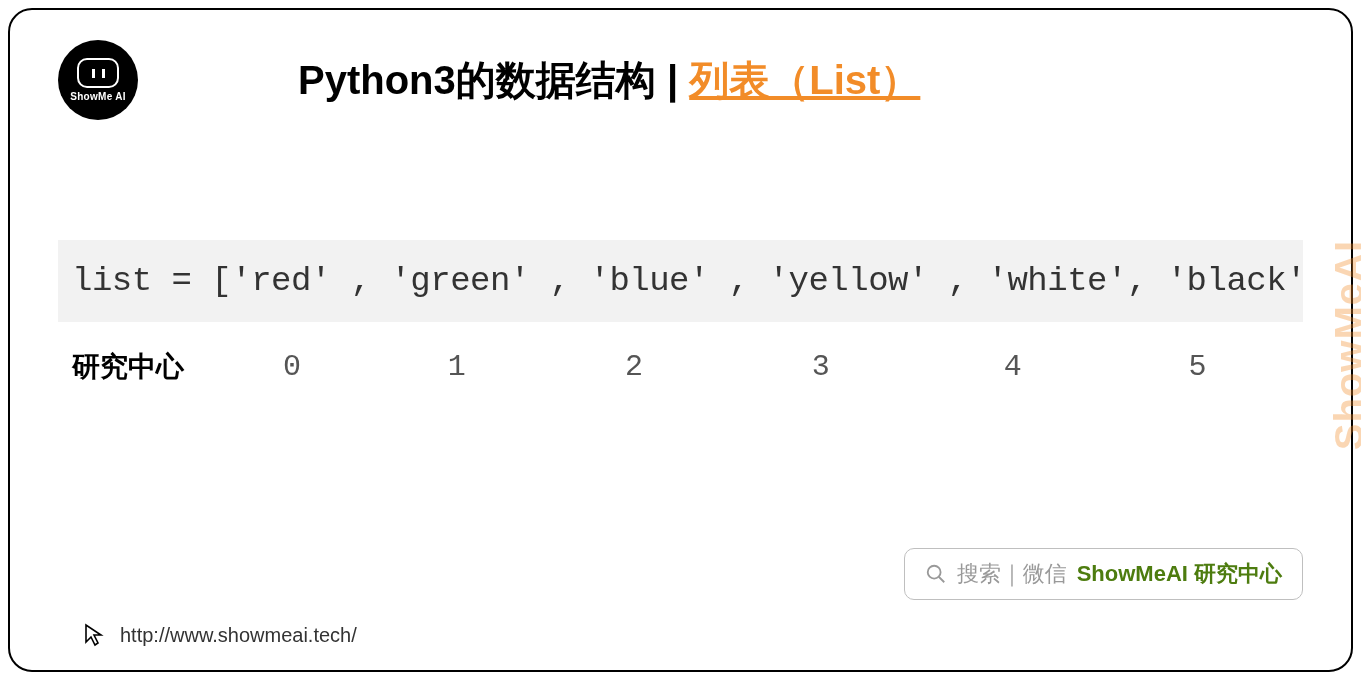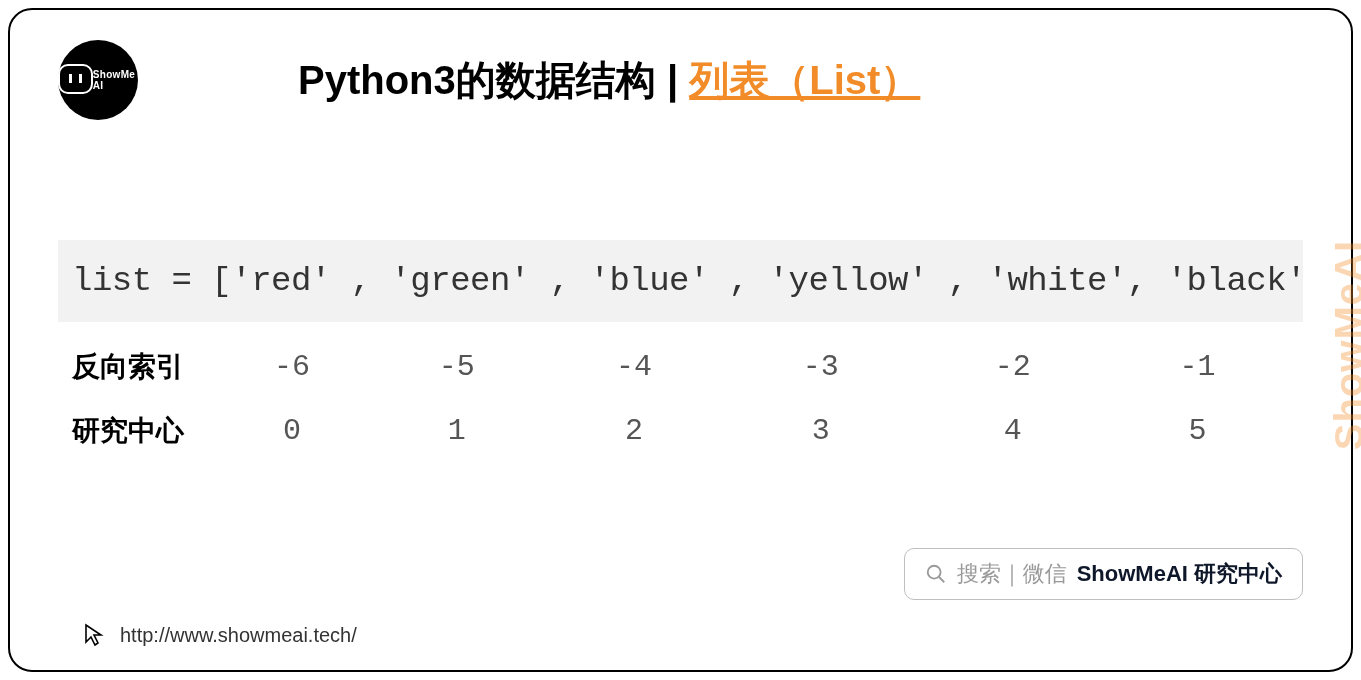--- a/index.html
+++ b/index.html
@@ -20,21 +20,21 @@
   .header {
     display: flex;
     align-items: center;
     gap: 160px;
   }
   .logo {
     width: 80px; height: 80px;
     border-radius: 50%;
     background: #000;
     display: flex;
-    flex-direction: row;
+    flex-direction: column;
     align-items: center;
     justify-content: center;
     flex-shrink: 0;
   }
   .logo-face {
     width: 42px; height: 30px;
     border: 2.5px solid #fff;
     border-radius: 10px;
     display: flex;
     align-items: center;
@@ -117,21 +117,21 @@
     bottom: 70px;
     border: 1.5px solid #bfbfbf;
     border-radius: 10px;
     padding: 10px 20px;
     display: flex;
     align-items: center;
     gap: 10px;
     font-size: 22px;
   }
   .search-text-gray { color: #999; }
-  .search-text-bold { font-weight: 700; color: #0f172a; }
+  .search-text-bold { font-weight: 700; color: #4d7c0f; }
   .footer {
     position: absolute;
     left: 72px;
     bottom: 22px;
     display: flex;
     align-items: center;
     gap: 14px;
     font-size: 20px;
     color: #333;
   }
@@ -149,31 +149,20 @@
       </div>
       <div class="logo-text">ShowMe AI</div>
     </div>
     <div class="title">
       <span>Python3的数据结构</span><span> | </span><span class="title-accent">列表（List）</span>
     </div>
   </div>
 
   <div class="code-block">list = ['red' , 'green' , 'blue' , 'yellow' , 'white', 'black']</div>
 
-  <div class="index-row">
-    <div class="index-label">反向索引</div>
-    <div class="index-values">
-      <div class="index-val">-6</div>
-      <div class="index-val">-5</div>
-      <div class="index-val">-4</div>
-      <div class="index-val">-3</div>
-      <div class="index-val">-2</div>
-      <div class="index-val">-1</div>
-    </div>
-  </div>
 
   <div class="index-row">
     <div class="index-label">研究中心</div>
     <div class="index-values">
       <div class="index-val">0</div>
       <div class="index-val">1</div>
       <div class="index-val">2</div>
       <div class="index-val">3</div>
       <div class="index-val">4</div>
       <div class="index-val">5</div>

